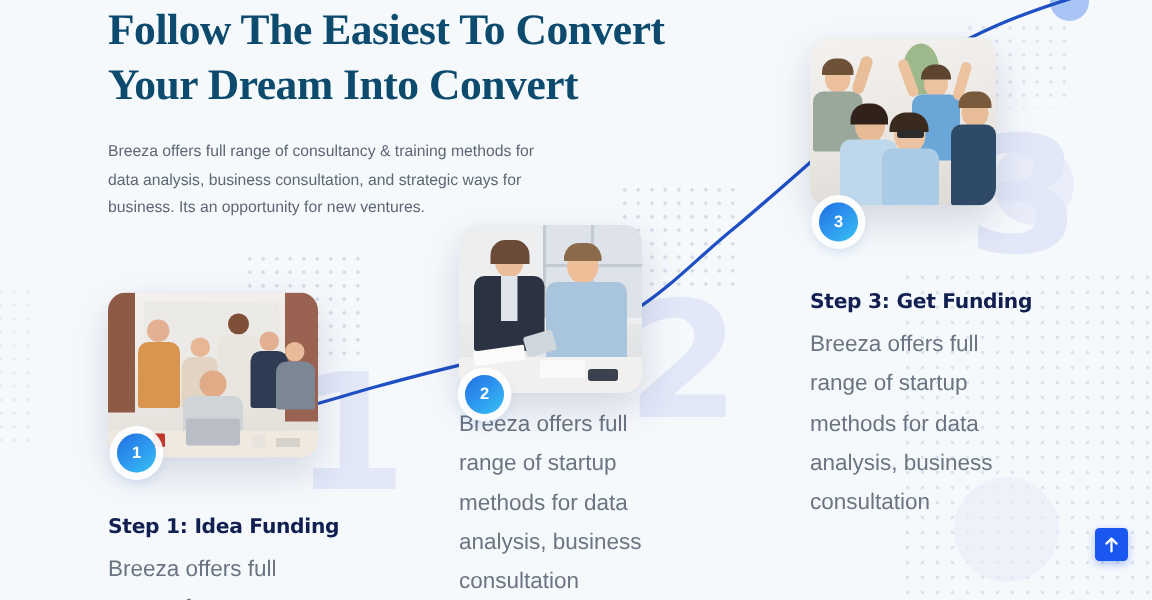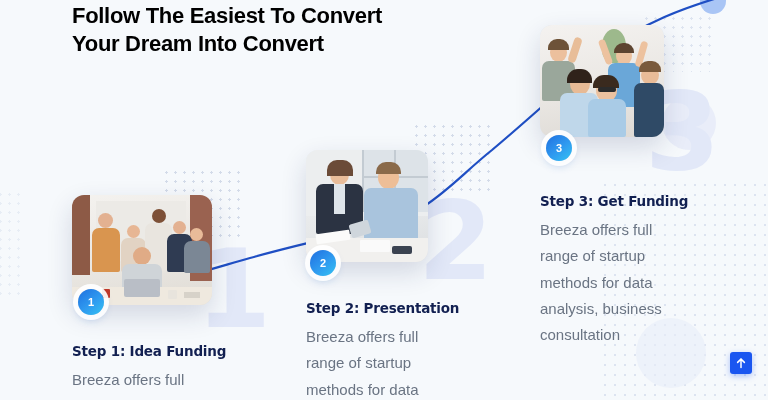--- a/index.html
+++ b/index.html
@@ -71,25 +71,25 @@
   }
 
   
   .headline {
     position: absolute;
     left: 72px;
     top: 2px;
     width: 400px;
   }
   .headline h1 {
-    font-family: Liberation Sans, sans-serif;
-    font-size: 22px;
+    font-family: Liberation Serif, serif;
+    font-size: 29px;
     line-height: 1.28;
     letter-spacing: -0.3px;
-    color: #000000;
+    color: #0c4a6e;
     font-weight: 700;
   }
   .headline p {
     margin-top: 16px;
     font-size: 10.5px;
     line-height: 1.75;
     color: #5d6775;
     width: 290px;
   }
 
@@ -180,20 +180,21 @@
     <path d="M 86 290 C 150 290, 200 272, 250 258 C 300 244, 330 238, 372 228
              C 430 214, 452 182, 492 150 C 530 118, 560 90, 600 56
              C 636 26, 680 6, 768 -16" fill="none" stroke="#1f4fc4" stroke-width="2.2" stroke-linecap="round"></path>
   </svg>
 
   <div class="headline">
     <h1>
       <span>Follow The Easiest To Convert</span><br>
       <span>Your Dream Into Convert</span>
     </h1>
+    <p>Breeza offers full range of consultancy &amp; training methods for data analysis, business consultation, and strategic ways for business. Its an opportunity for new ventures.</p>
   </div>
 
   <div class="step" style="left:72px; top:195px;">
     <div class="photo" style="width:140px; height:110px;">
       <div class="scene" style="background:linear-gradient(170deg,#f4f2ef 0%,#e9e6e1 60%,#dfdbd4 100%);">
         <div class="pr" style="left:0; top:0; width:18px; height:80px; background:#8d5a46;"></div>
         <div class="pr" style="left:118px; top:0; width:22px; height:86px; background:#9a6250;"></div>
         <div class="pr" style="left:24px; top:6px; width:90px; height:60px; background:#eceae6;"></div>
         <div class="pr head" style="left:26px; top:18px; width:15px; height:15px; background:#e3b191;"></div>
         <div class="pr body" style="left:20px; top:33px; width:28px; height:44px; background:#d9954f;"></div>
@@ -235,21 +236,20 @@
         <div class="pr" style="left:70px; top:12px; width:25px; height:12px; background:#8a6a4a; border-radius:10px 10px 0 0;"></div>
         <div class="pr body" style="left:58px; top:38px; width:54px; height:52px; background:#a9c4dd;"></div>
         <div class="pr" style="left:0; top:88px; width:122px; height:24px; background:#f1f0ee;"></div>
         <div class="pr" style="left:10px; top:82px; width:34px; height:10px; background:#fbfbfa; border-radius:1px; transform:rotate(-8deg);"></div>
         <div class="pr" style="left:44px; top:72px; width:20px; height:14px; background:#cfd6dc; border-radius:2px; transform:rotate(-16deg);"></div>
         <div class="pr" style="left:54px; top:90px; width:30px; height:12px; background:#fafafa; border-radius:1px;"></div>
         <div class="pr" style="left:86px; top:96px; width:20px; height:8px; background:#3a4250; border-radius:2px;"></div>
       </div>
     </div>
     <div class="badge" style="left:4px; top:100px;">2</div>
-    <div class="step-title" style="margin-top:38px;">Step 2: Presentation</div>
     <div class="step-desc">Breeza offers full range of startup methods for data analysis, business consultation</div>
   </div>
 
   <div class="step" style="left:540px; top:25px;">
     <div class="photo" style="width:124px; height:112px;">
       <div class="scene" style="background:linear-gradient(170deg,#f4f2f0 0%,#eae7e3 55%,#ddd9d4 100%);">
         <div class="pr" style="left:62px; top:4px; width:24px; height:34px; background:#9db98c; border-radius:50% 50% 40% 40%;"></div>
         <div class="pr head" style="left:10px; top:18px; width:17px; height:19px; background:#ecc09d;"></div>
         <div class="pr" style="left:8px; top:14px; width:21px; height:11px; background:#6d5238; border-radius:9px 9px 0 0;"></div>
         <div class="pr body" style="left:2px; top:36px; width:33px; height:40px; background:#9aa79b;"></div>

